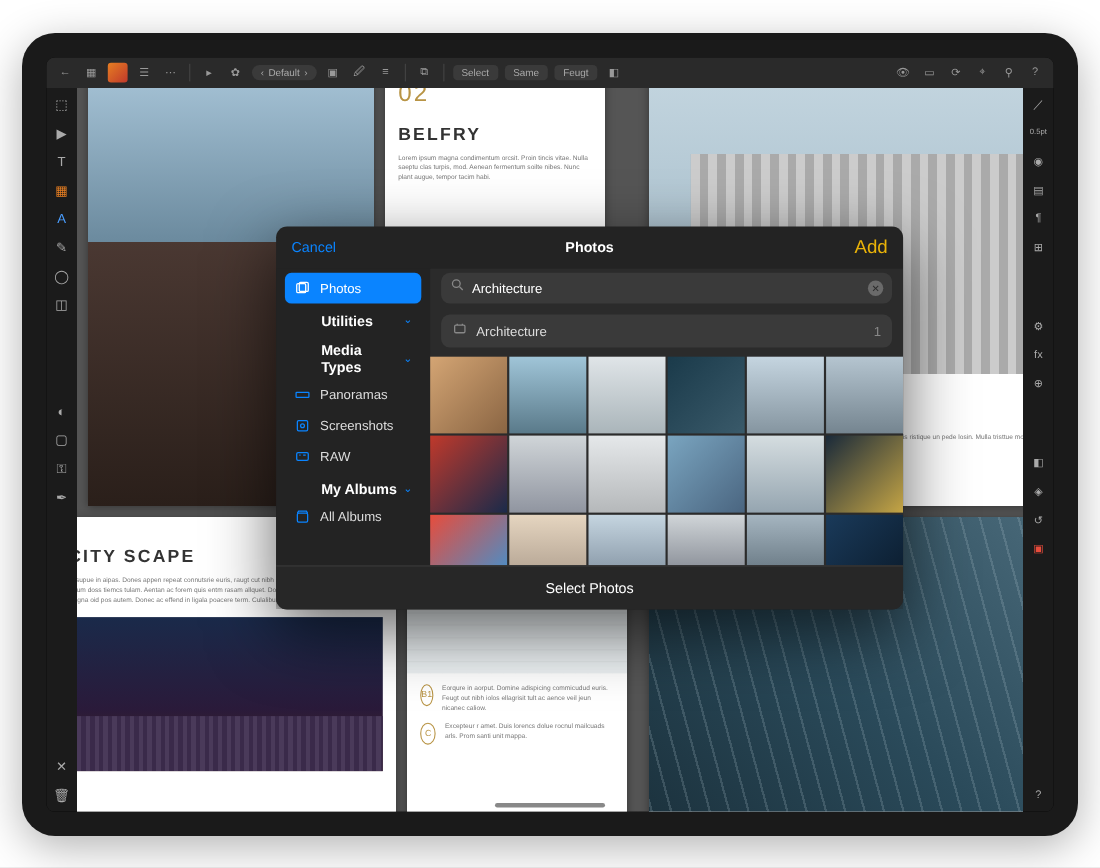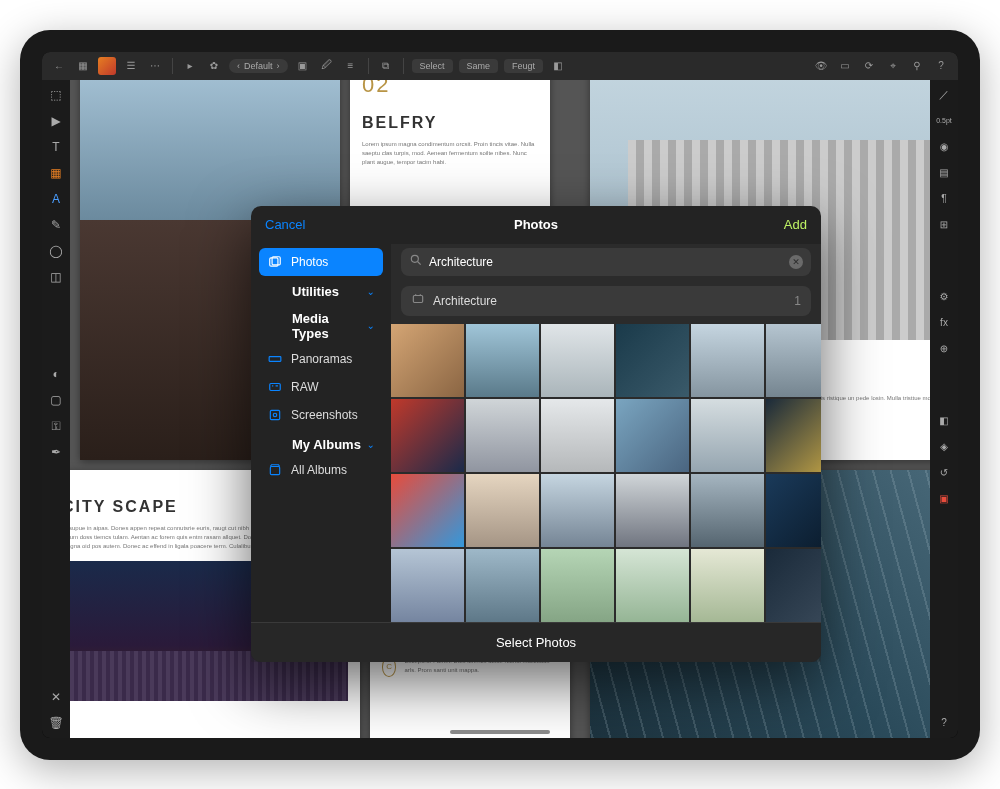--- a/index.html
+++ b/index.html
@@ -45,25 +45,25 @@
 
 .page-num { color:#b89445; font-size:22px; font-weight:300; letter-spacing:2px; }
 .page-heading { color:#333; font-size:16px; font-weight:600; letter-spacing:2px; margin-top:16px; }
 .page-body { color:#777; font-size:6px; line-height:1.5; margin-top:8px; }
 .city-img { width:100%; height:140px; background: linear-gradient(180deg, #1a2a4a 0%, #2a1a3a 60%, #4a2a1a 100%); margin-top:10px; position:relative; }
 .city-img::after { content:''; position:absolute; bottom:0; left:0; right:0; height:50px; background: repeating-linear-gradient(90deg, #4a3a5a 0 4px, #3a2a4a 4px 8px); }
 .overview-strip { position:absolute; bottom:0; left:0; right:0; height:120px; background:#fff; padding:12px; }
 .circle-badge { width:20px; height:20px; border:1px solid #b89445; border-radius:50%; display:inline-flex; align-items:center; justify-content:center; font-size:8px; color:#b89445; margin-bottom:6px; }
 
 
-.photos-modal { position: absolute; left: 209px; top: 154px; width: 570px; height: 456px; background: #232323; border-radius: 10px; box-shadow: 0 20px 60px rgba(0,0,0,0.6); display: flex; flex-direction: column; overflow: hidden; color: #fff; }
+.photos-modal { position: absolute; left: 209px; top: 154px; width: 570px; height: 348px; background: #232323; border-radius: 10px; box-shadow: 0 20px 60px rgba(0,0,0,0.6); display: flex; flex-direction: column; overflow: hidden; color: #fff; }
 .modal-header { height: 38px; display: flex; align-items: center; justify-content: space-between; padding: 0 14px; }
 .modal-header .cancel { color: #0a84ff; font-size: 13px; }
 .modal-header .title { color: #fff; font-size: 13px; font-weight: 600; position: absolute; left: 50%; transform: translateX(-50%);}
-.modal-header .add { color: #bef264; font-size: 13px; }
+.modal-header .add { color: #eab308; font-size: 17px; }
 .modal-body { flex: 1; display: flex; overflow: hidden; }
 
 .modal-sidebar { width: 140px; background: #232323; padding: 4px 8px; overflow-y: auto; }
 .sb-item { display: flex; align-items: center; gap: 8px; padding: 6px 8px; border-radius: 6px; color: #0a84ff; font-size: 12px; cursor: pointer; }
 .sb-item.selected { background: #0a84ff; color: #fff; }
 .sb-item.selected .sb-icon { color: #fff; }
 .sb-label { color: #ddd; font-size:12px; }
 .sb-item.selected .sb-label { color:#fff; }
 .sb-icon { width: 16px; height: 16px; display: flex; align-items: center; justify-content: center; font-size: 12px; }
 .sb-section { display: flex; align-items: center; justify-content: space-between; padding: 8px 8px 4px; }
@@ -258,34 +258,34 @@
             <span class="sb-icon">
               <svg viewBox="0 0 24 24" fill="none" stroke="currentColor" stroke-width="2">
                   <rect x="2" y="8" width="20" height="8" rx="1"></rect>
                 </svg>
             </span>
             <span class="sb-label">Panoramas</span>
           </div>
           <div class="sb-item">
             <span class="sb-icon">
               <svg viewBox="0 0 24 24" fill="none" stroke="currentColor" stroke-width="2">
+                  <rect x="4" y="4" width="16" height="16" rx="2"></rect>
+                  <circle cx="12" cy="12" r="3"></circle>
+                </svg>
+            </span>
+            <span class="sb-label">Screenshots</span>
+          </div>
+          <div class="sb-item">
+            <span class="sb-icon">
+              <svg viewBox="0 0 24 24" fill="none" stroke="currentColor" stroke-width="2">
                   <rect x="3" y="6" width="18" height="12" rx="2"></rect>
                   <path d="M7 10h2m4 0h4"></path>
                 </svg>
             </span>
             <span class="sb-label">RAW</span>
-          </div>
-          <div class="sb-item">
-            <span class="sb-icon">
-              <svg viewBox="0 0 24 24" fill="none" stroke="currentColor" stroke-width="2">
-                  <rect x="4" y="4" width="16" height="16" rx="2"></rect>
-                  <circle cx="12" cy="12" r="3"></circle>
-                </svg>
-            </span>
-            <span class="sb-label">Screenshots</span>
           </div>
 
           <div class="sb-section">
             <span class="sb-section-title">My Albums</span>
             <span class="sb-chevron">⌄</span>
           </div>
           <div class="sb-item">
             <span class="sb-icon">
               <svg viewBox="0 0 24 24" fill="none" stroke="currentColor" stroke-width="2">
                   <rect x="4" y="6" width="16" height="14" rx="2"></rect>

